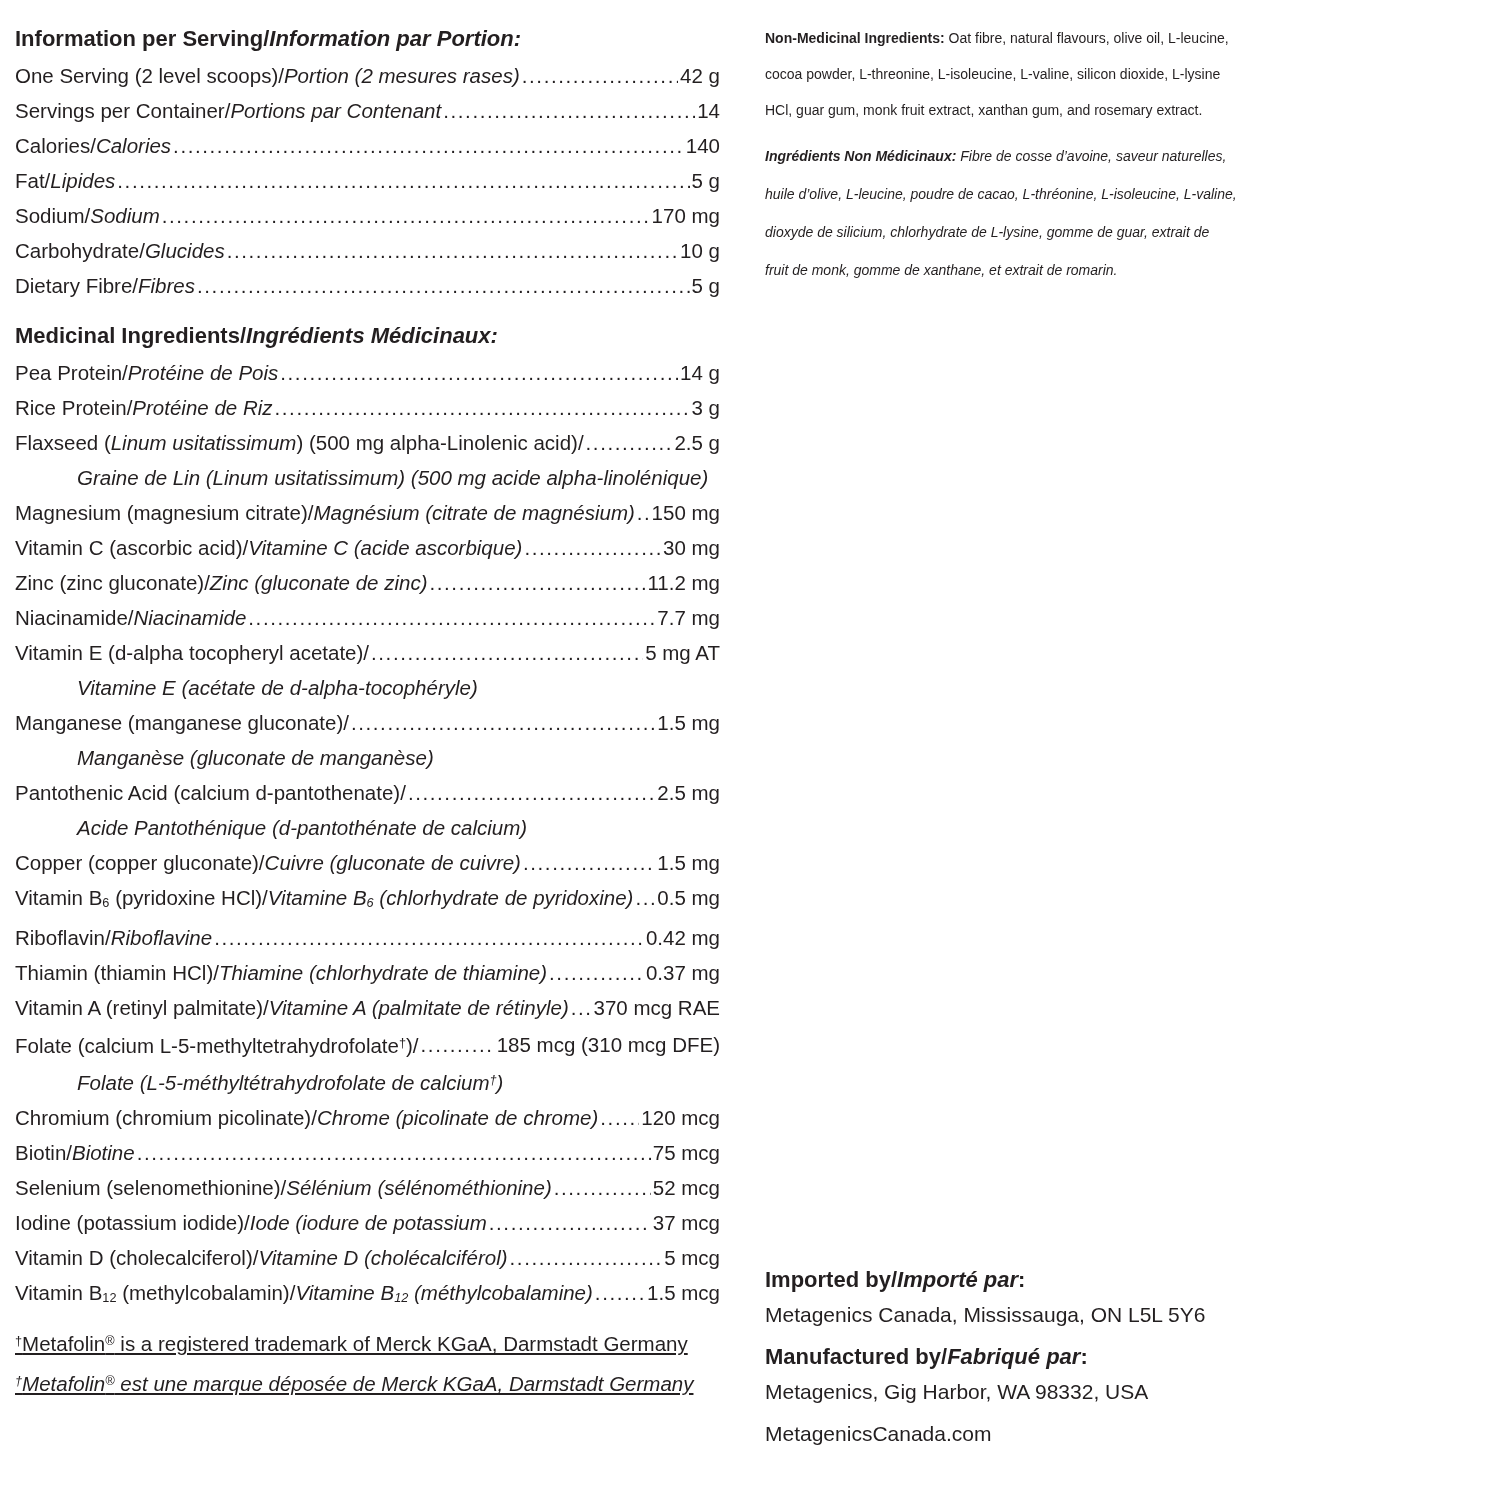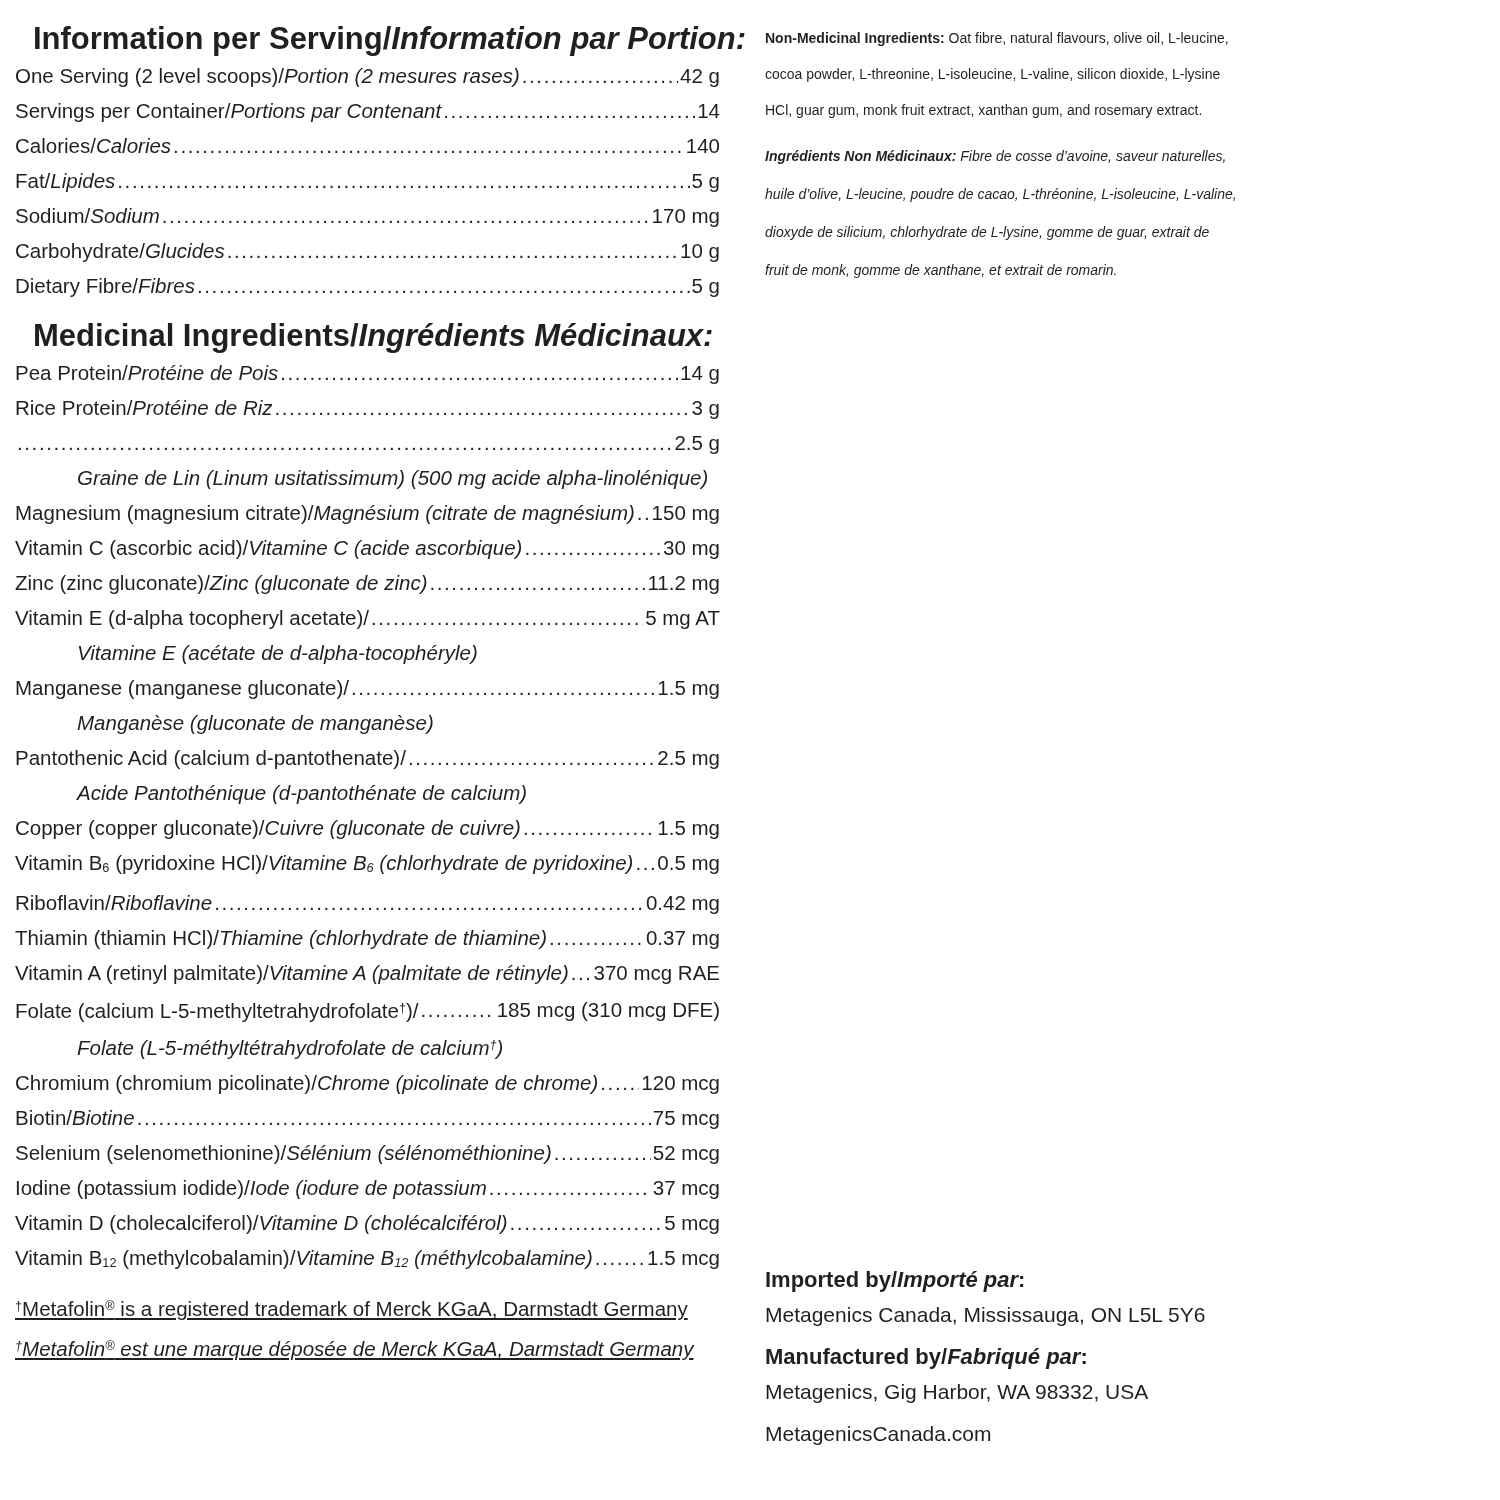--- a/index.html
+++ b/index.html
@@ -10,24 +10,23 @@
     font-family: "Liberation Sans", sans-serif;
     position: relative;
     overflow: hidden;
   }
   .col { position: absolute; top: 20px; }
   #col-left  { left: 15px;  width: 705px; }
   #col-right { left: 765px; width: 712px; }
 
   .hdr {
     font-weight: bold;
-    font-size: 31px;
+    font-size: 22px;
     line-height: 38px;
     white-space: nowrap;
-    margin-left: 18px;
   }
   #medicinal-header { margin-top: 14px; }
 
   .rows .row {
     display: flex;
     align-items: baseline;
     font-size: 20.5px;
     line-height: 35px;
     white-space: nowrap;
   }
@@ -114,40 +113,46 @@
         <span class="nm"><span>Pea Protein/</span><span class="it">Protéine de Pois</span></span>
         <span class="leader"></span>
         <span class="val">14 g</span>
       </div>
       <div class="row">
         <span class="nm"><span>Rice Protein/</span><span class="it">Protéine de Riz</span></span>
         <span class="leader"></span>
         <span class="val">3 g</span>
       </div>
       <div class="row">
+        <span class="nm"><span>Flaxseed (</span><span class="it">Linum usitatissimum</span><span>) (500 mg alpha-Linolenic acid)/</span></span>
         <span class="leader"></span>
         <span class="val">2.5 g</span>
       </div>
       <div class="row indent">
         <span class="nm"><span class="it">Graine de Lin (Linum usitatissimum) (500 mg acide alpha-linolénique)</span></span>
       </div>
       <div class="row">
         <span class="nm"><span>Magnesium (magnesium citrate)/</span><span class="it">Magnésium (citrate de magnésium)</span></span>
         <span class="leader"></span>
         <span class="val">150 mg</span>
       </div>
       <div class="row">
         <span class="nm"><span>Vitamin C (ascorbic acid)/</span><span class="it">Vitamine C (acide ascorbique)</span></span>
         <span class="leader"></span>
         <span class="val">30 mg</span>
       </div>
       <div class="row">
         <span class="nm"><span>Zinc (zinc gluconate)/</span><span class="it">Zinc (gluconate de zinc)</span></span>
         <span class="leader"></span>
         <span class="val">11.2 mg</span>
+      </div>
+      <div class="row">
+        <span class="nm"><span>Niacinamide/</span><span class="it">Niacinamide</span></span>
+        <span class="leader"></span>
+        <span class="val">7.7 mg</span>
       </div>
       <div class="row">
         <span class="nm"><span>Vitamin E (d-alpha tocopheryl acetate)/ </span></span>
         <span class="leader"></span>
         <span class="val">5 mg AT</span>
       </div>
       <div class="row indent">
         <span class="nm"><span class="it">Vitamine E (acétate de d-alpha-tocophéryle)</span></span>
       </div>
       <div class="row">

